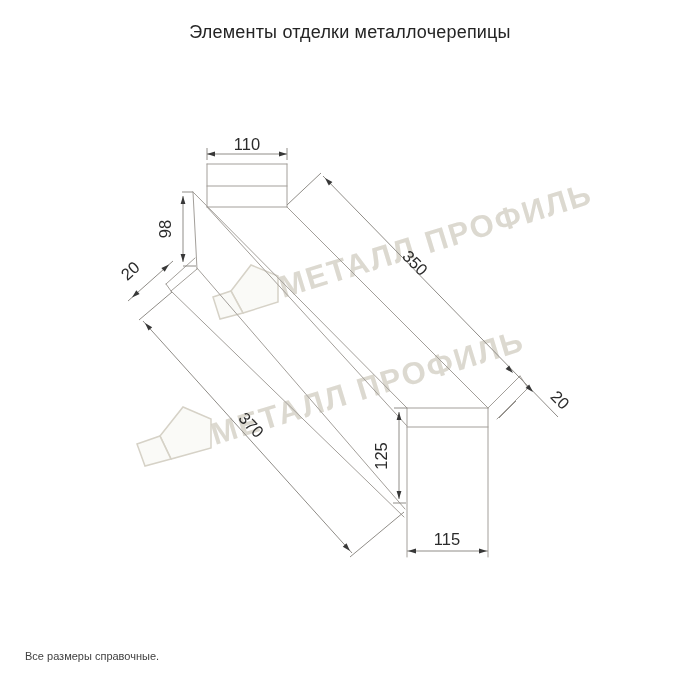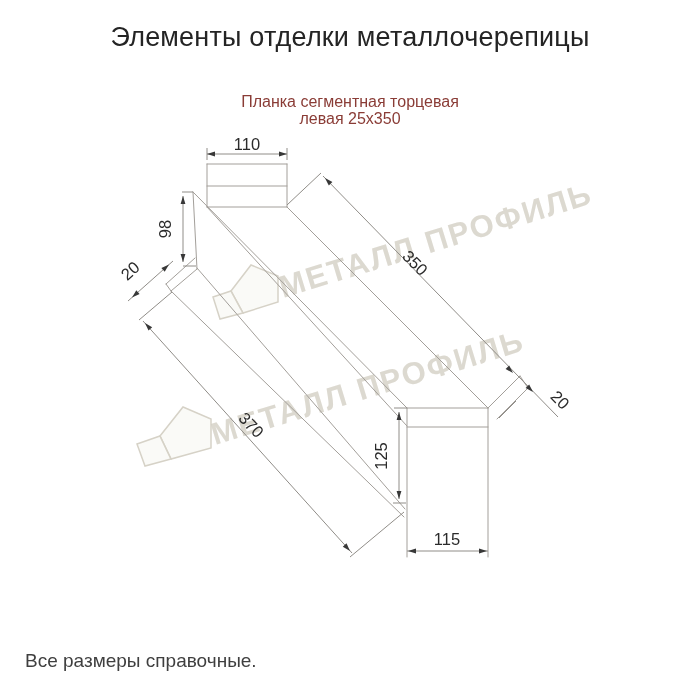--- a/index.html
+++ b/index.html
@@ -1,44 +1,40 @@
 <!DOCTYPE html>
 <html><head>
 <meta charset="utf-8">
 <style>
   html,body{margin:0;padding:0;background:#ffffff;}
   #stage{position:relative;width:700px;height:700px;background:#ffffff;overflow:hidden;
          font-family:"Liberation Sans",sans-serif;}
   .title{position:absolute;top:22px;left:0;width:700px;text-align:center;
-         font-size:27px;color:#242424;letter-spacing:0.2px;}
+         font-size:18px;color:#242424;letter-spacing:0.2px;}
   .subtitle{position:absolute;top:93px;left:0;width:700px;text-align:center;
             font-size:16px;line-height:17px;color:#8a3c36;}
-  .footer{position:absolute;left:25px;width:640px;font-size:19px;color:#3f3f3f;}
+  .footer{position:absolute;left:25px;width:640px;font-size:11px;color:#3f3f3f;}
   .f1{top:650px;}
   .f2{top:667px;}
   svg{position:absolute;top:0;left:0;}
   .shape{stroke:#a39f9a;stroke-width:1;fill:none;stroke-linecap:round;}
   .dimline{stroke:#908d88;stroke-width:1;fill:none;}
   .arrow{fill:#383838;stroke:none;}
   .dimtext{fill:#2b2b2b;font-size:16.5px;font-family:"Liberation Sans",sans-serif;}
   .wmtext{fill:#d4d0c5;opacity:0.8;font-size:31px;font-weight:bold;letter-spacing:2px;
           font-family:"Liberation Sans",sans-serif;}
   .wmlogo{stroke:#d6d2c7;stroke-width:1.5;fill:rgba(246,245,240,0.55);}
 </style>
 </head>
 <body>
 
 <div id="stage">
 
   <div class="title">Элементы отделки металлочерепицы</div>
 
-  <div class="subtitle">
-    <div>Планка сегментная торцевая</div>
-    <div>левая 25х350</div>
-  </div>
 
   <svg width="700" height="700" viewBox="0 0 700 700">
 
     <g>
       <path class="wmlogo" d="M160,436 L183,407 L211,419 L211,448 L171,459 Z"></path>
       <path class="wmlogo" d="M137,444 L160,436 L171,459 L145,466 Z"></path>
       <text class="wmtext" transform="translate(215,445) rotate(-17)">МЕТАЛЛ ПРОФИЛЬ</text>
     </g>
     <g>
       <path class="wmlogo" d="M231,291 L251,265 L278,276 L278,302 L243,313 Z"></path>

